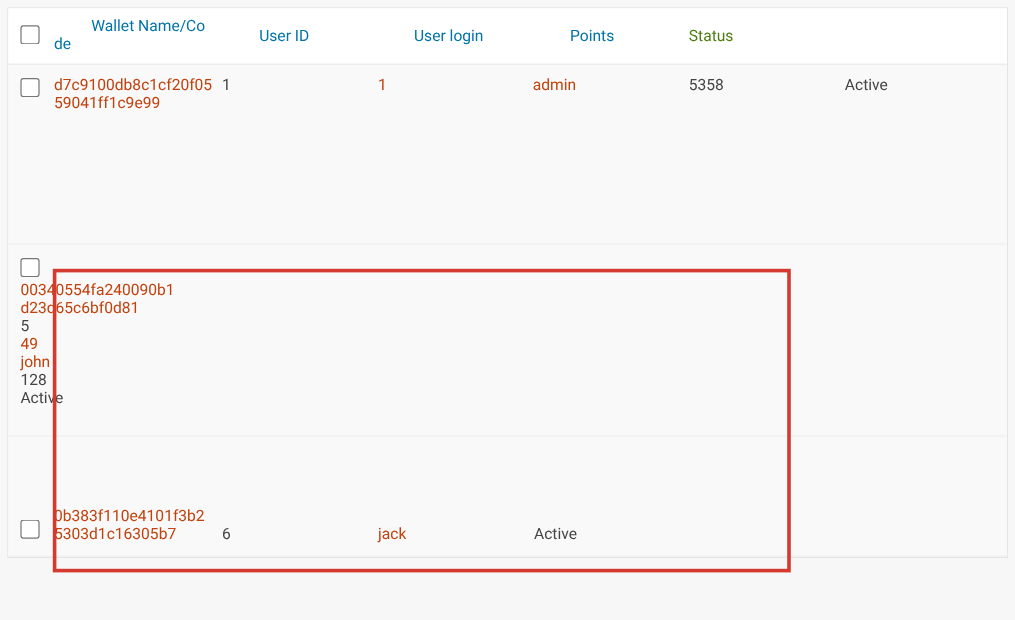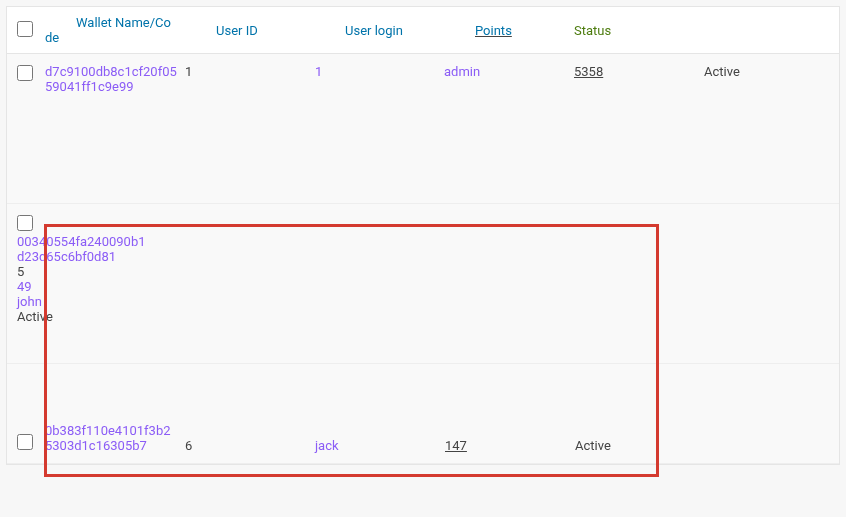--- a/index.html
+++ b/index.html
@@ -66,37 +66,36 @@
       width: 129px;
       flex-shrink: 0;
     }
     .col-login {
       width: 130px;
       flex-shrink: 0;
     }
     .col-points {
       width: 130px;
       flex-shrink: 0;
-      text-decoration: underline;
     }
     .col-status {
       flex: 1;
     }
     .header-label {
       color: #0073aa;
       font-weight: 400;
       cursor: pointer;
       margin-left: 31px;
     }
     .header-label-plain {
       color: #4d7c0f;
       font-weight: 400;
     }
     .link {
-      color: #8b5cf6;
+      color: #c2410c;
       cursor: pointer;
     }
     .plain {
       color: #444;
     }
     input[type="checkbox"] {
       width: 16px;
       height: 16px;
       border: 1px solid #7e8993;
       border-radius: 3px;
@@ -175,40 +174,40 @@
       </div>
       <div class="col-walletid">
         <span class="plain">5</span>
       </div>
       <div class="col-userid">
         <span class="link">49</span>
       </div>
       <div class="col-login">
         <span class="link">john</span>
       </div>
+      <div class="col-points">
+        <span class="plain">128</span>
+      </div>
       <div class="col-status">
         <span class="plain">Active</span>
       </div>
     </div>
 
     <div class="data-row">
       <div class="col-checkbox">
         <input type="checkbox" style="">
       </div>
       <div class="col-name">
         <span class="link">0b383f110e4101f3b25303d1c16305b7</span>
       </div>
       <div class="col-walletid">
         <span class="plain">6</span>
       </div>
       <div class="col-login">
         <span class="link">jack</span>
-      </div>
-      <div class="col-points">
-        <span class="plain">147</span>
       </div>
       <div class="col-status">
         <span class="plain">Active</span>
       </div>
     </div>
 
   </div>
   <div class="highlight-box"></div>
 </div>
 

